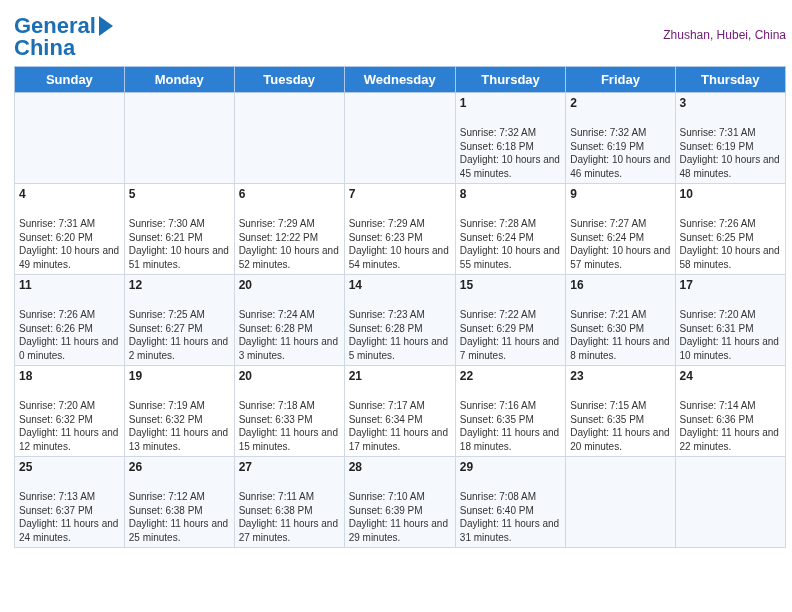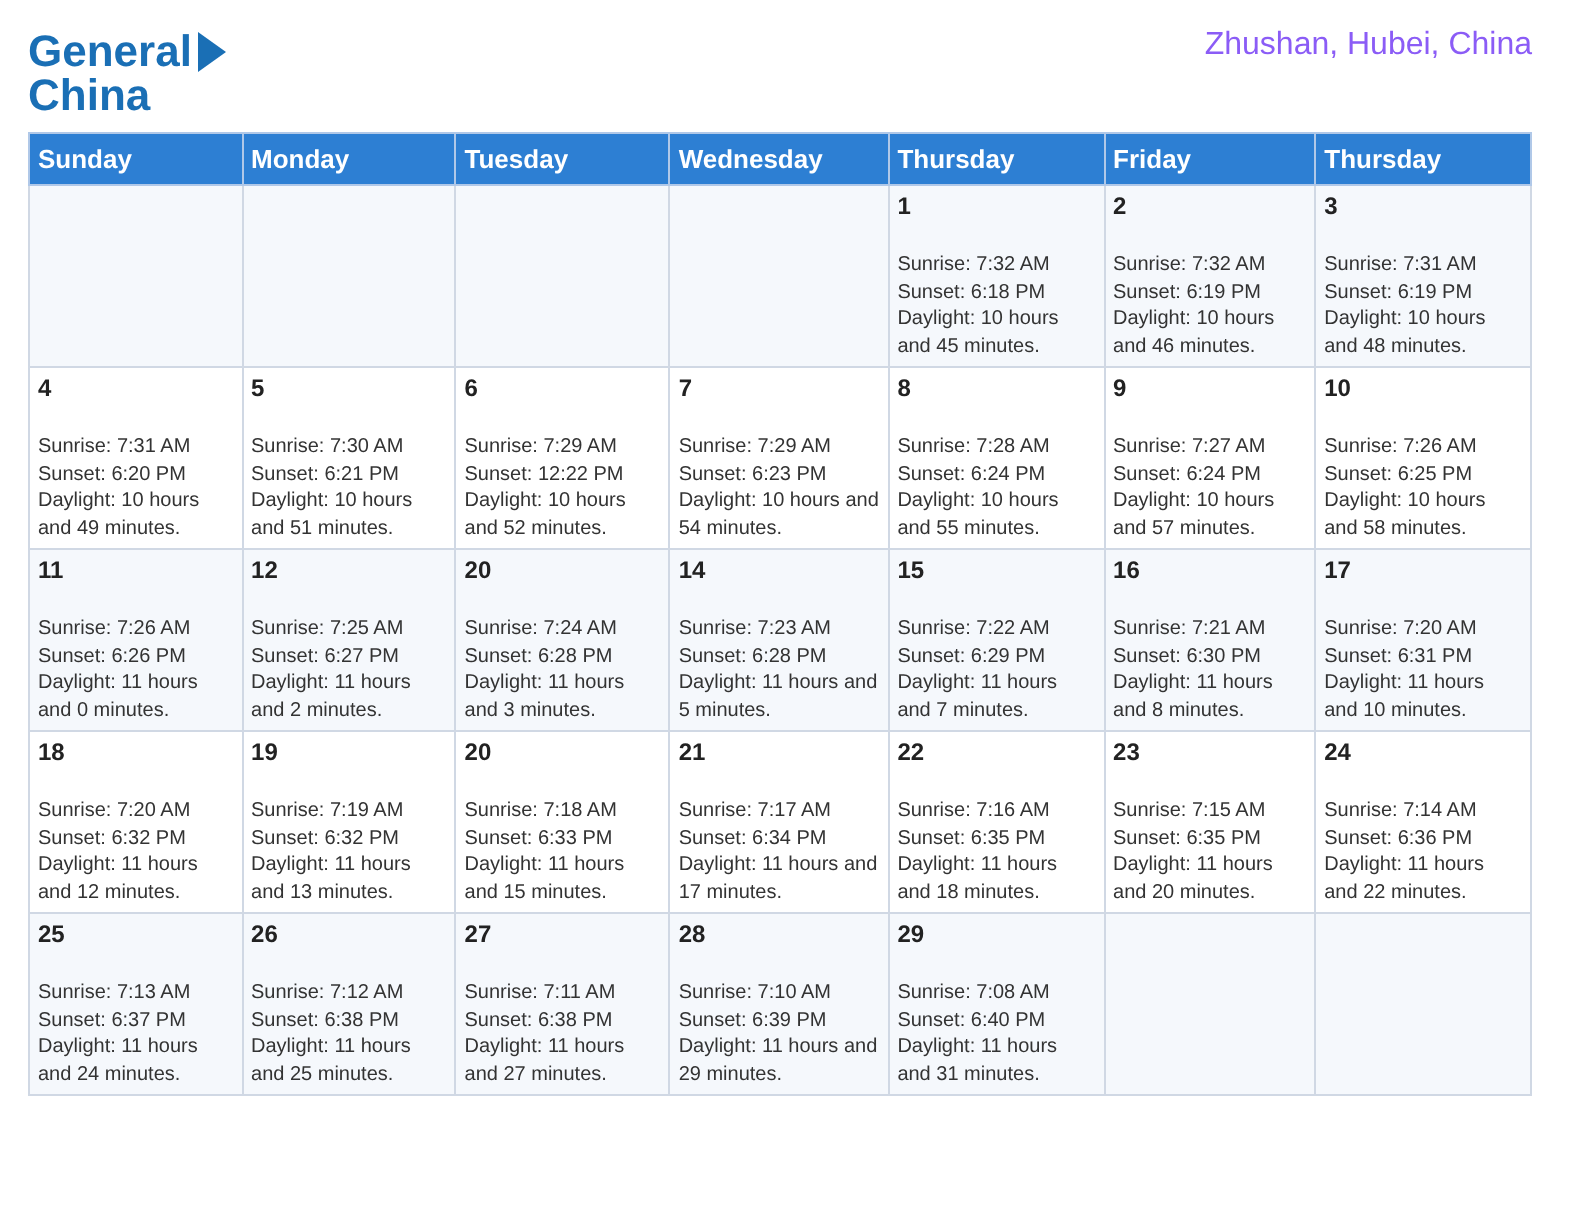--- a/index.html
+++ b/index.html
@@ -5,21 +5,21 @@
     * { box-sizing: border-box; margin: 0; padding: 0; }
     body {
       font-family: Arial, sans-serif;
       background: #fff;
       width: 792px;
       height: 612px;
       overflow: hidden;
     }
     .container {
       width: 792px;
-      padding: 10px 26px 8px 14px;
+      padding: 10px 6px 8px 14px;
     }
     .header-row {
       display: flex;
       justify-content: space-between;
       align-items: flex-start;
       margin-bottom: 6px;
     }
     .logo {
       display: flex;
       align-items: flex-start;
@@ -35,36 +35,36 @@
     .title-block {
       text-align: right;
     }
     .main-title {
       font-size: 32px;
       font-weight: bold;
       color: #333;
       line-height: 1.1;
     }
     .sub-title {
-      font-size: 16px;
-      color: #8b5cf6;
-      margin-top: 4px;
+      font-size: 12px;
+      color: #701a75;
+      margin-top: 18px;
     }
     table {
       width: 100%;
       border-collapse: collapse;
       font-size: 11px;
     }
     thead tr th {
       background-color: #2d7fd3;
       color: #fff;
       font-weight: bold;
       font-size: 13px;
       padding: 5px 4px;
-      text-align: left;
+      text-align: center;
       border: 1px solid #b0c8e8;
     }
     tbody tr td {
       border: 1px solid #d0d8e4;
       vertical-align: top;
       padding: 3px 4px;
       width: 113px;
       min-height: 80px;
       background: #fff;
     }

